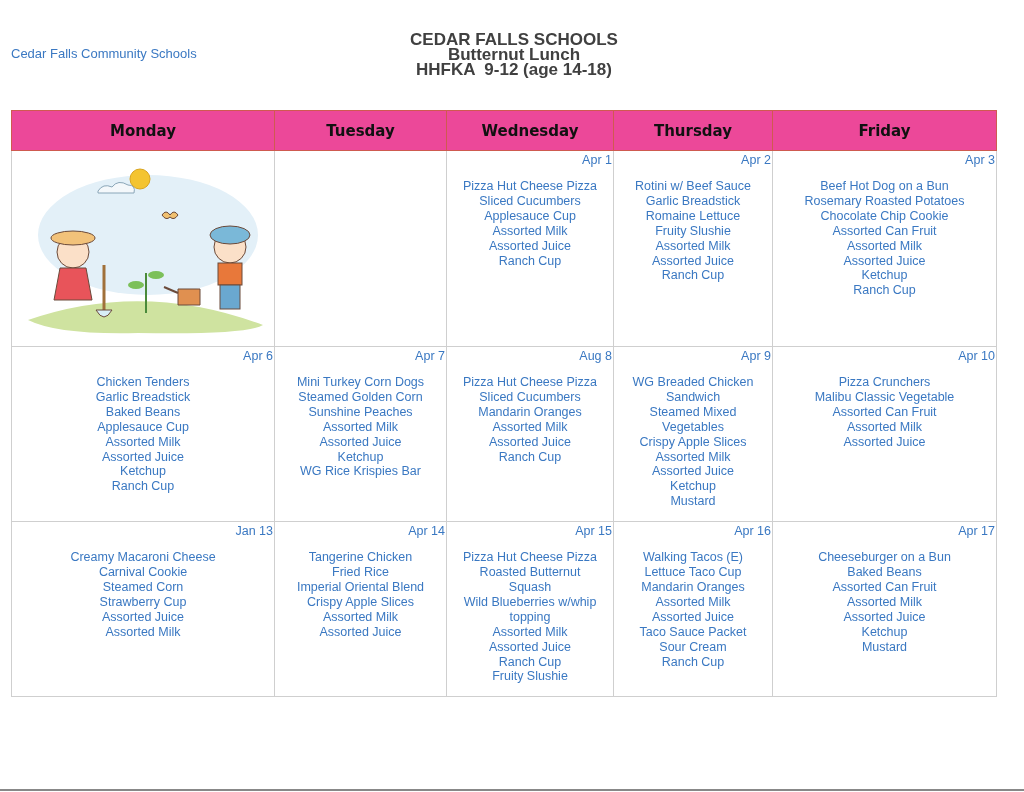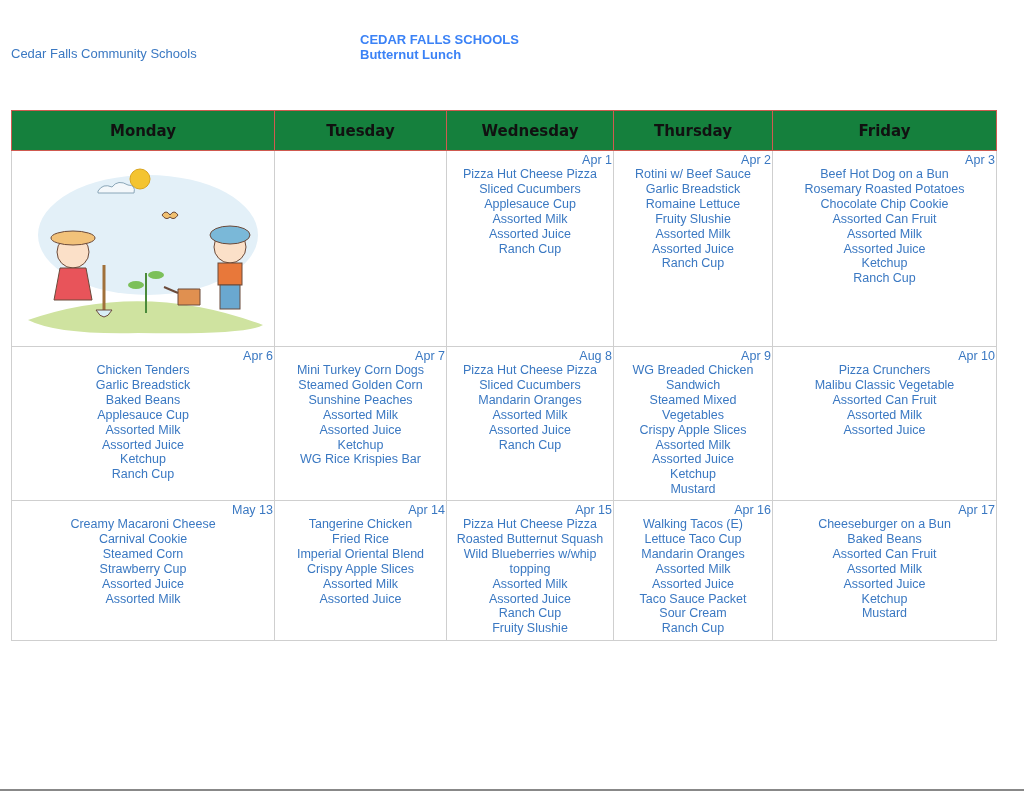--- a/index.html
+++ b/index.html
@@ -20,36 +20,36 @@
       top: 46px;
       font-size: 13px;
       font-weight: normal;
       color: #3a78c2;
     }
     .title-block {
       position: absolute;
       left: 360px;
       width: 308px;
       top: 32px;
-      text-align: left;
-      font-size: 13px;
+      text-align: center;
+      font-size: 17px;
       font-weight: bold;
-      color: #3b82f6;
+      color: #404040;
       line-height: 15px;
     }
     .calendar {
       position: absolute;
       left: 11px;
       top: 110px;
       width: 985px;
       border-collapse: collapse;
       table-layout: fixed;
     }
     .calendar th {
-      background: #15803d;
+      background: #ec4899;
       height: 39px;
       font-family: "DejaVu Sans", sans-serif;
       font-size: 15px;
       font-weight: bold;
       color: #111111;
       padding: 0;
       border: 1px solid #cf5a50;
     }
     .calendar td {
       border: 1px solid #cfcfcf;
@@ -62,21 +62,21 @@
     .row3 td { height: 139px; }
     .date {
       position: absolute;
       right: 1px;
       top: 2px;
       font-size: 12.5px;
       color: #3a78c2;
     }
     .items {
       list-style: none;
-      margin: 0;
+      margin: 12px;
       padding: 16px 0 0 0;
       text-align: center;
     }
     .items li {
       font-size: 12.5px;
       line-height: 14.9px;
       color: #3a78c2;
     }
     .illustration {
       display: block;
@@ -92,20 +92,21 @@
     }
   </style>
 </head>
 <body>
 
 <div class="org-name">Cedar Falls Community Schools</div>
 
 <div class="title-block">
   <div>CEDAR FALLS SCHOOLS</div>
   <div>Butternut Lunch</div>
+  <div style="white-space:pre;">HHFKA  9-12 (age 14-18)</div>
 </div>
 
 <table class="calendar">
   <colgroup>
     <col style="width:263px">
     <col style="width:172px">
     <col style="width:167px">
     <col style="width:159px">
     <col style="width:224px">
   </colgroup>
@@ -240,21 +241,21 @@
           <li>Malibu Classic Vegetable</li>
           <li>Assorted Can Fruit</li>
           <li>Assorted Milk</li>
           <li>Assorted Juice</li>
         </ul>
       </td>
     </tr>
 
     <tr class="row3">
       <td>
-        <span class="date">May 13</span>
+        <span class="date">Jan 13</span>
         <ul class="items">
           <li>Creamy Macaroni Cheese</li>
           <li>Carnival Cookie</li>
           <li>Steamed Corn</li>
           <li>Strawberry Cup</li>
           <li>Assorted Juice</li>
           <li>Assorted Milk</li>
         </ul>
       </td>
       <td>

